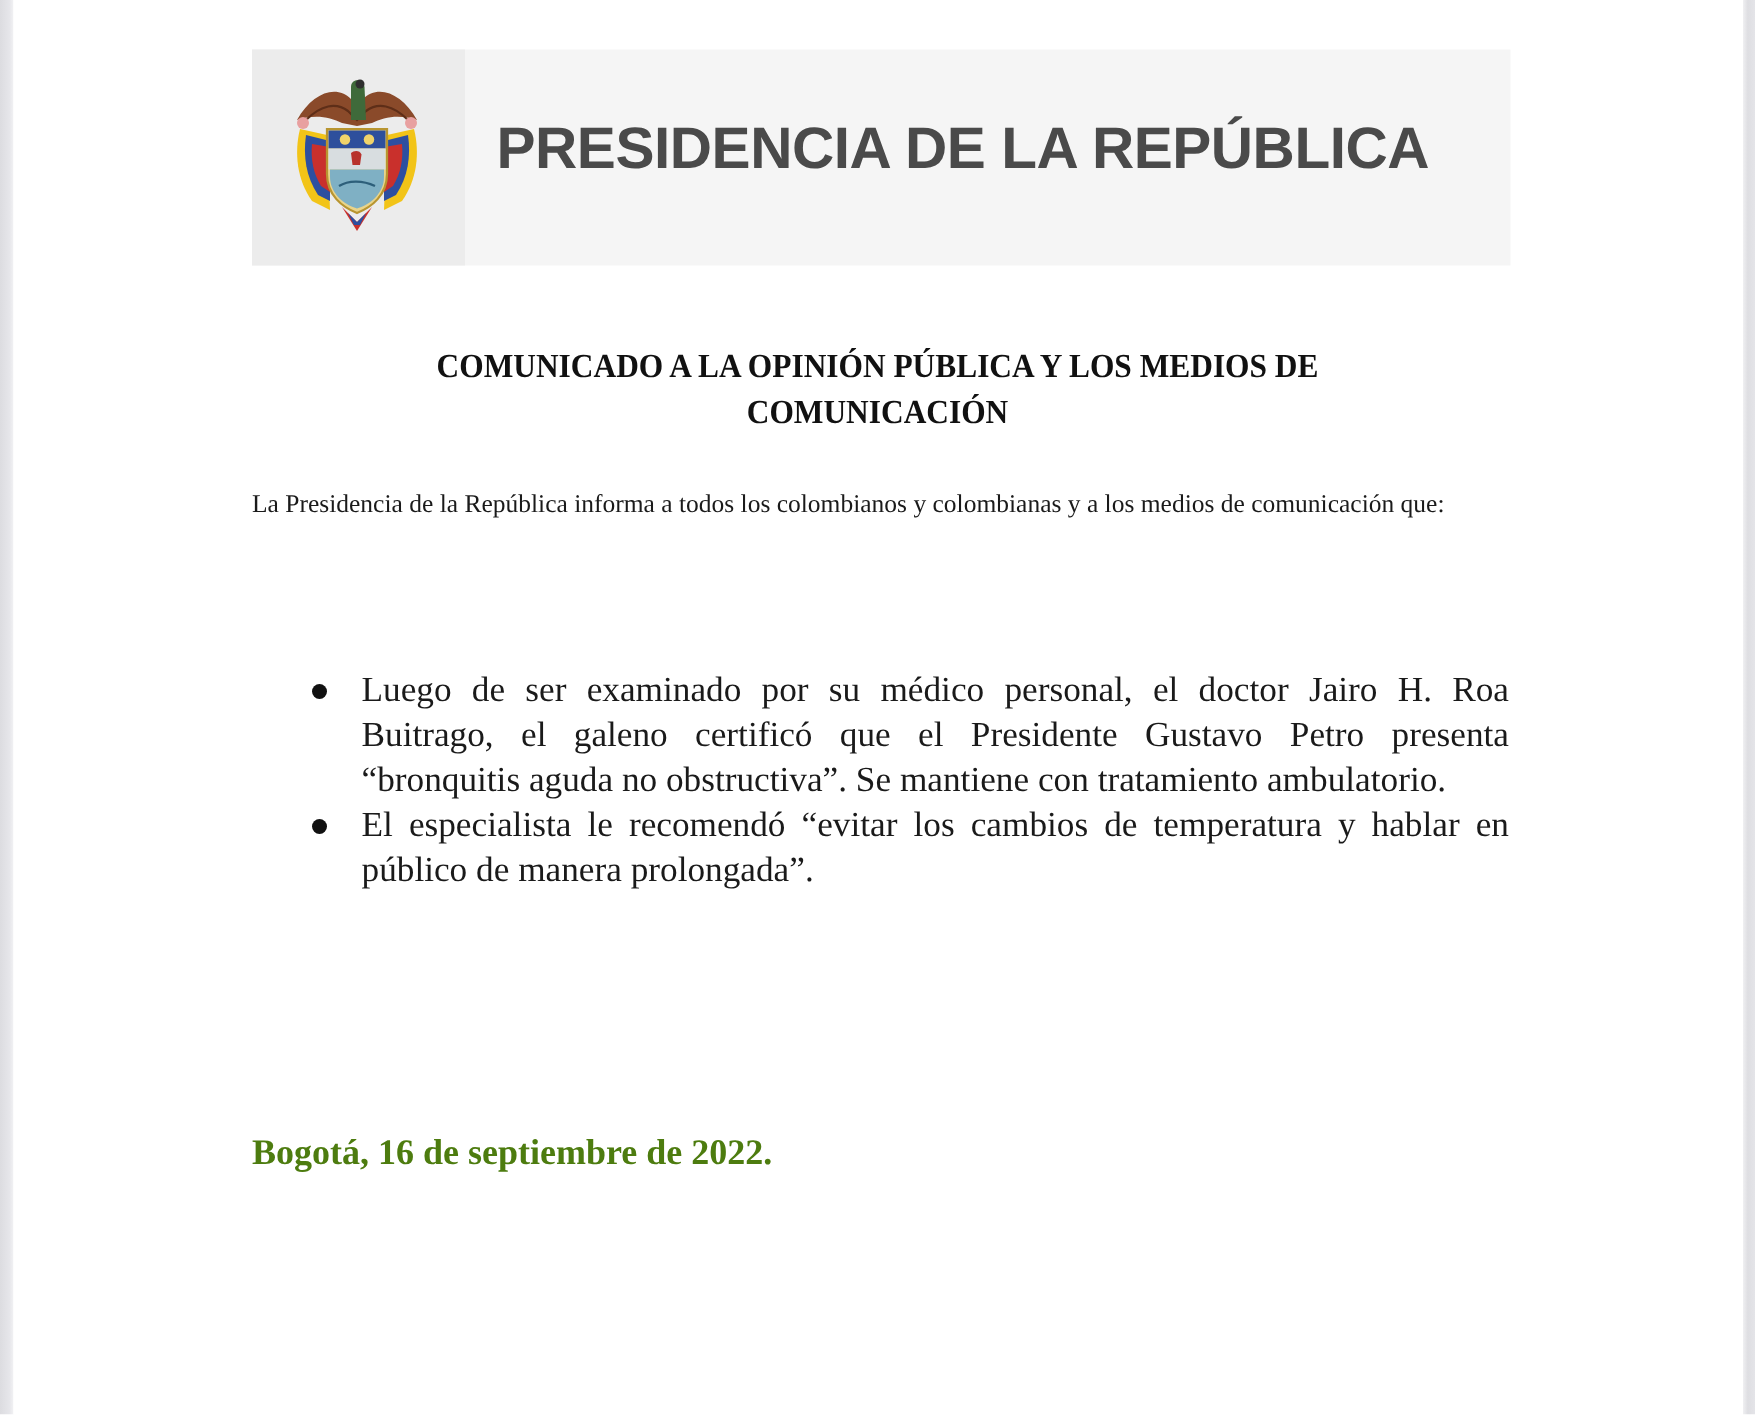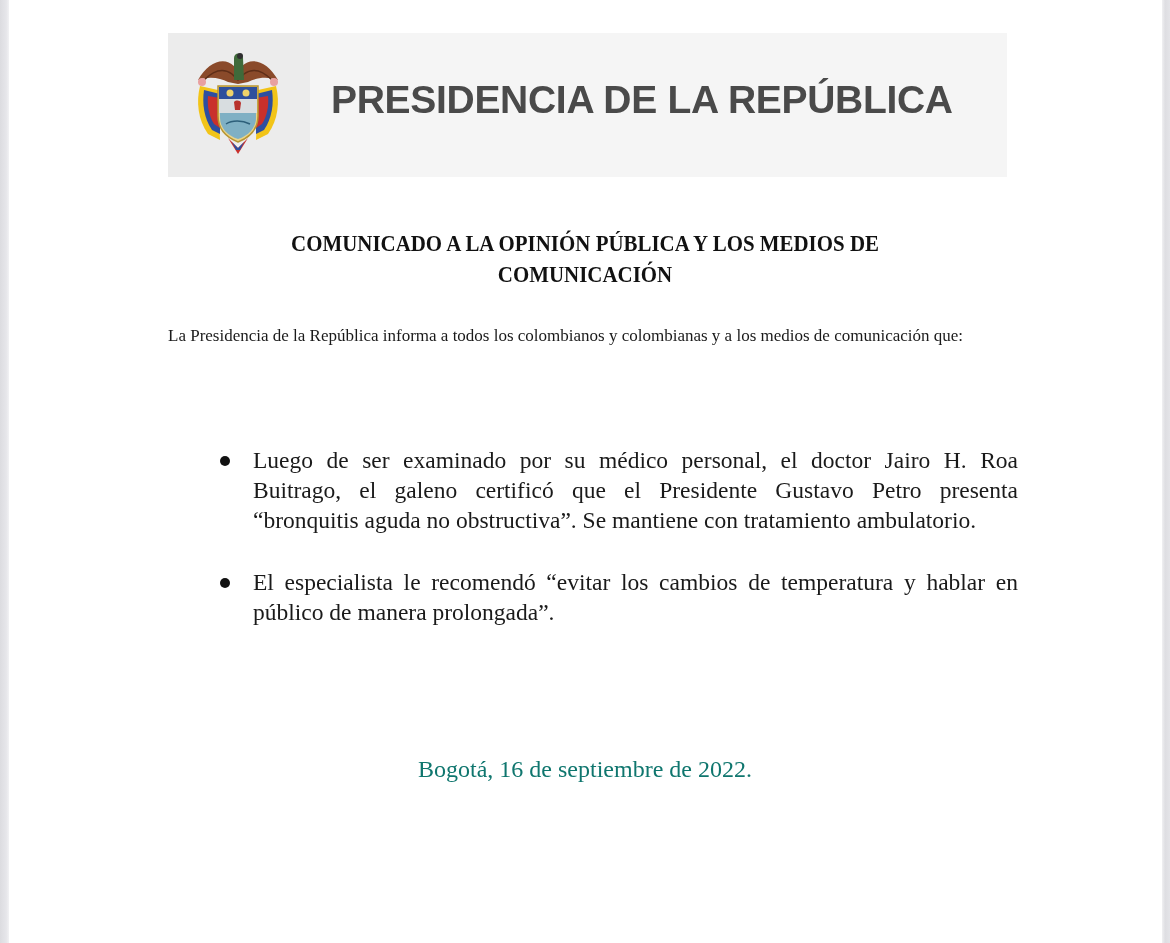--- a/index.html
+++ b/index.html
@@ -60,44 +60,44 @@
     transform-origin: center top;
   }
   .para {
     position: absolute; left: 168px; top: 321px; width: 834px;
     font-size: 17px;
     line-height: 30px;
     text-align: justify;
     color: #1a1a1a;
   }
   .bullet-list {
-    position: absolute; left: 184px; top: 445px; width: 834px;
+    position: absolute; left: 172px; top: 445px; width: 834px;
     margin: 0; padding: 0; list-style: none;
   }
   .bullet-item {
     position: relative;
     padding-left: 69px;
     font-size: 23.5px;
     line-height: 30px;
     text-align: justify;
     color: #1a1a1a;
   }
-  .bullet-item + .bullet-item { margin-top: 32px; }
+  .bullet-item + .bullet-item { }
   .bullet-dot {
     position: absolute; left: 36px; top: 11px;
     width: 10px; height: 10px; border-radius: 50%;
     background: #111;
   }
   .date-line {
     position: absolute; left: 168px; top: 753px; width: 834px;
-    text-align: center;
-    font-weight: 400;
+    text-align: left;
+    font-weight: 700;
     font-size: 24px;
     line-height: 32px;
-    color: #0f766e;
+    color: #4d7c0f;
   }
 </style>
 </head>
 <body>
 
 <div class="edge-left"></div>
 <div class="page"></div>
 <div class="edge-right"></div>
 
 <div class="banner"></div>

